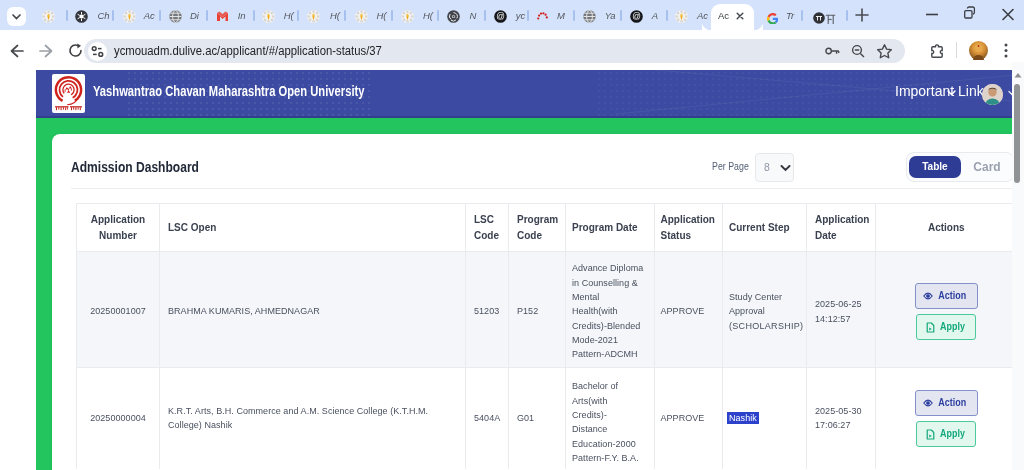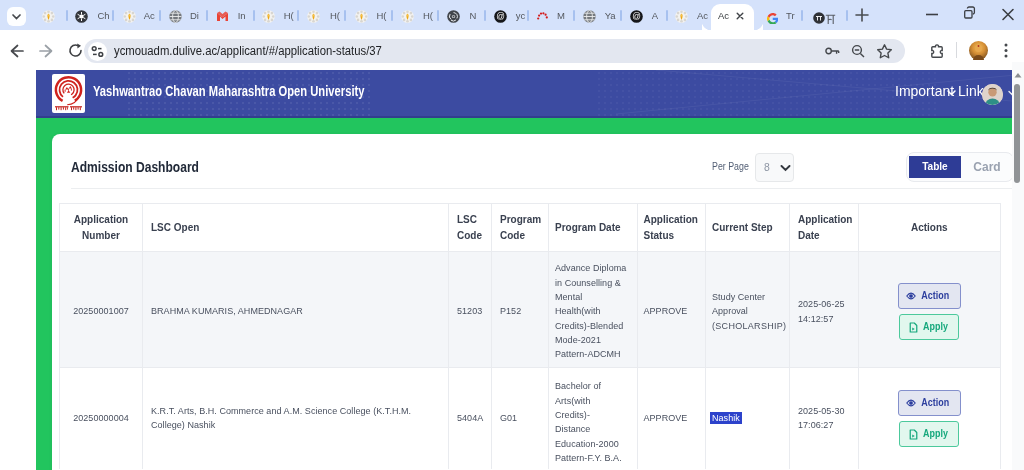--- a/index.html
+++ b/index.html
@@ -3,21 +3,21 @@
 <meta charset="utf-8">
 <style>
   * { margin:0; padding:0; box-sizing:border-box; }
   html,body { width:1024px; height:470px; overflow:hidden; font-family:"Liberation Sans", sans-serif; }
   .abs { position:absolute; }
   body { position:relative; background:#fff; }
 
   
   #tabstrip { position:absolute; left:0; top:0; width:1024px; height:30px; background:#d5e2fb; }
   .tsep { position:absolute; top:10px; width:2px; height:11px; background:#a7c1ef; border-radius:1px; }
-  .tabtxt { position:absolute; top:10px; font-size:9.5px; color:#54585e; white-space:nowrap; }
+  .tabtxt { position:absolute; top:10px; font-size:9.5px; color:#54585e; white-space:nowrap;font-style:italic; }
   #tabsearch { position:absolute; left:7px; top:7px; width:19px; height:19px; background:#fdfeff; border-radius:6px; }
   #activetab { position:absolute; left:711px; top:4px; width:43px; height:26px; background:#fff; border-radius:9px 9px 0 0; }
   #activetab:before, #activetab:after { content:""; position:absolute; bottom:0; width:9px; height:9px; background:radial-gradient(circle at 0 0, transparent 9px, #fff 9.5px); }
   #activetab:before { left:-9px; transform:scaleX(-1); }
   #activetab:after { right:-9px; }
   .wbtn { position:absolute; top:0; height:30px; color:#3c3f44; }
 
   
   #toolbar { position:absolute; left:0; top:30px; width:1024px; height:36px; background:#fff; }
   #pill { position:absolute; left:84px; top:9px; width:821px; height:24px; background:#e3e7f0; border-radius:12px; }
@@ -35,26 +35,26 @@
   #hdravatar { position:absolute; left:946px; top:14.5px; width:21px; height:21px; border-radius:50%; overflow:hidden; background:#e9d7cf; }
 
   
   #card { position:absolute; left:16px; top:67.5px; width:982px; height:400px; background:#fff; border-radius:8px; box-shadow:0 1px 4px rgba(25,35,60,0.07); }
   #heading { position:absolute; left:19px; top:25px; font-size:14.2px; font-weight:bold; color:#222a39; transform:scaleX(0.85); transform-origin:0 50%; white-space:nowrap; }
   #searchbox { position:absolute; left:233.5px; top:19.5px; width:414px; height:29px; background:#f7f8f9; border:1px solid #e8e9eb; border-radius:4px; }
   #searchbox .ph { position:absolute; left:8px; top:8.5px; font-size:10px; color:#a8aeb9; }
   #perpage { position:absolute; left:660px; top:27.5px; font-size:10.4px; color:#525e74; transform:scaleX(0.85); transform-origin:0 50%; white-space:nowrap; }
   #select8 { position:absolute; left:703px; top:19.5px; width:38.7px; height:28.7px; background:#f8f9fa; border:1px solid #e6e8ea; border-radius:4px; }
   #toggle { position:absolute; left:854px; top:18.2px; width:108px; height:30.3px; background:#fbfcfd; border:1px solid #e8eaee; border-radius:8px; }
-  #btn-table { position:absolute; left:2.3px; top:3.2px; width:51.3px; height:22.4px; background:#2e3c96; border-radius:0; color:#fff; font-size:10.1px; font-weight:bold; text-align:center; line-height:22.4px; transform:scaleX(1); }
+  #btn-table { position:absolute; left:2.3px; top:3.2px; width:51.3px; height:22.4px; background:#2e3c96; border-radius:7px; color:#fff; font-size:10.1px; font-weight:bold; text-align:center; line-height:22.4px; transform:scaleX(1); }
   #btn-card { position:absolute; left:54px; top:3.2px; width:52px; height:22.4px; color:#9aa2b0; font-size:12px; font-weight:bold; text-align:center; line-height:22.4px; }
   #hr1 { position:absolute; left:19px; top:54.5px; width:944px; height:1px; background:#eceef0; }
 
   
-  #tbl { position:absolute; left:7px; top:69.5px; width:941px; border-collapse:collapse; table-layout:fixed; }
+  #tbl { position:absolute; left:24px; top:69.5px; width:941px; border-collapse:collapse; table-layout:fixed; }
   #tbl th, #tbl td { border:1px solid #e9ebef; font-weight:normal; vertical-align:middle; padding:0; }
   #tbl th { height:48px; font-size:10px; font-weight:bold; color:#3a4150; line-height:15.5px; text-align:left; padding-left:8px; letter-spacing:0; white-space:nowrap; }
   #tbl td { font-size:9px; color:#49505f; line-height:14.3px; padding-left:8px; padding-top:4px; letter-spacing:0.05px; white-space:nowrap; }
   #tbl th.ctr, #tbl td.ctr { text-align:center; padding-left:0; }
   #tbl tr.r1 { background:#f4f6f9; }
   #tbl tr.r1 td { height:116px; }
   #tbl tr.r2 td { height:101px; padding-top:0; border-bottom:none; }
   .pad6 { padding-left:6px !important; }
   .btn { width:63px; height:26.5px; border-radius:3px; display:flex; align-items:center; justify-content:center; gap:3px; font-size:10.4px; font-weight:bold; margin:0 auto; }
   .btn .t { display:inline-block; transform:scaleX(0.86); }

